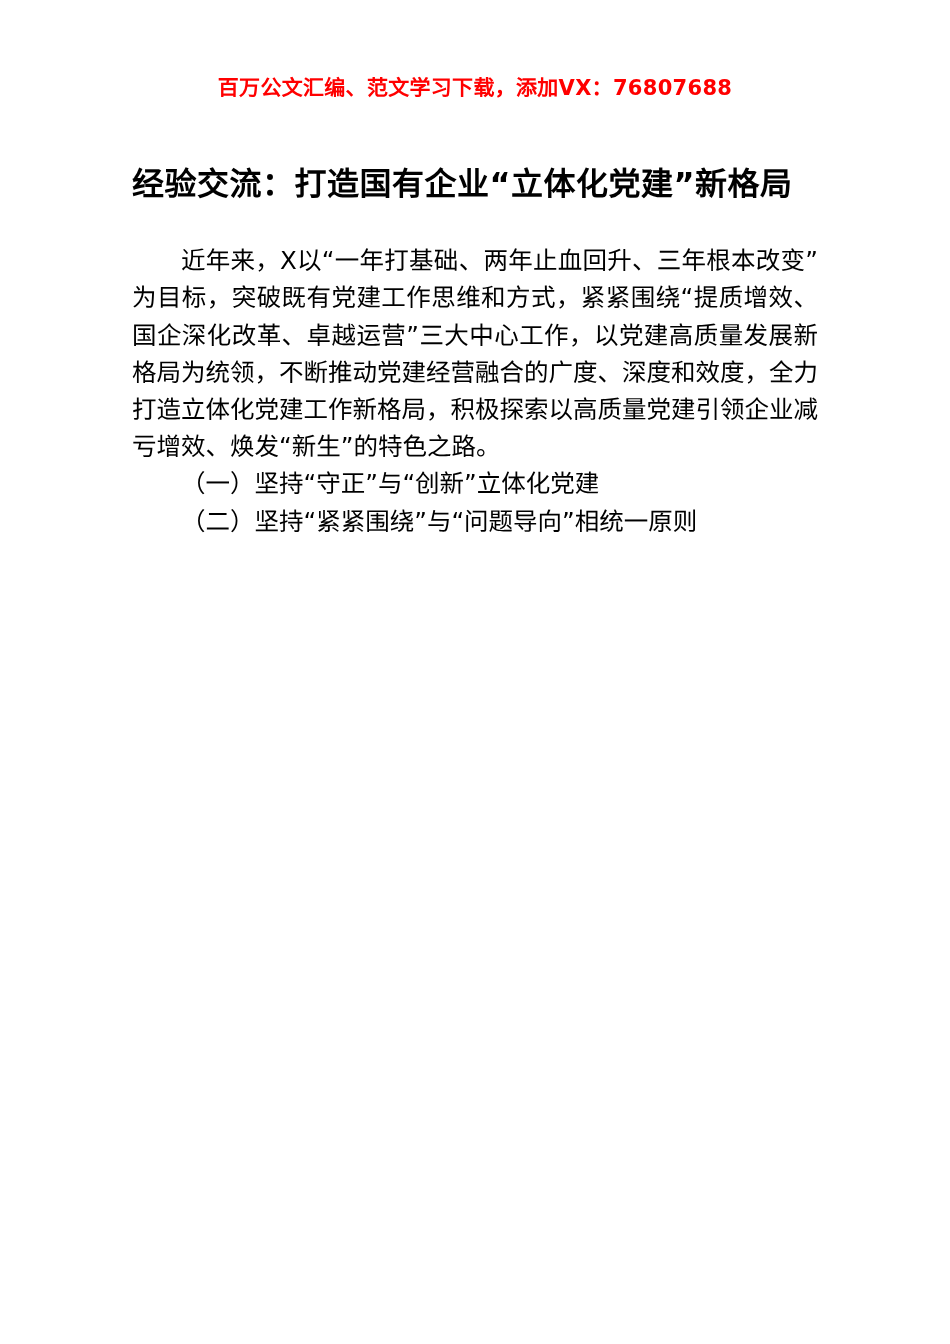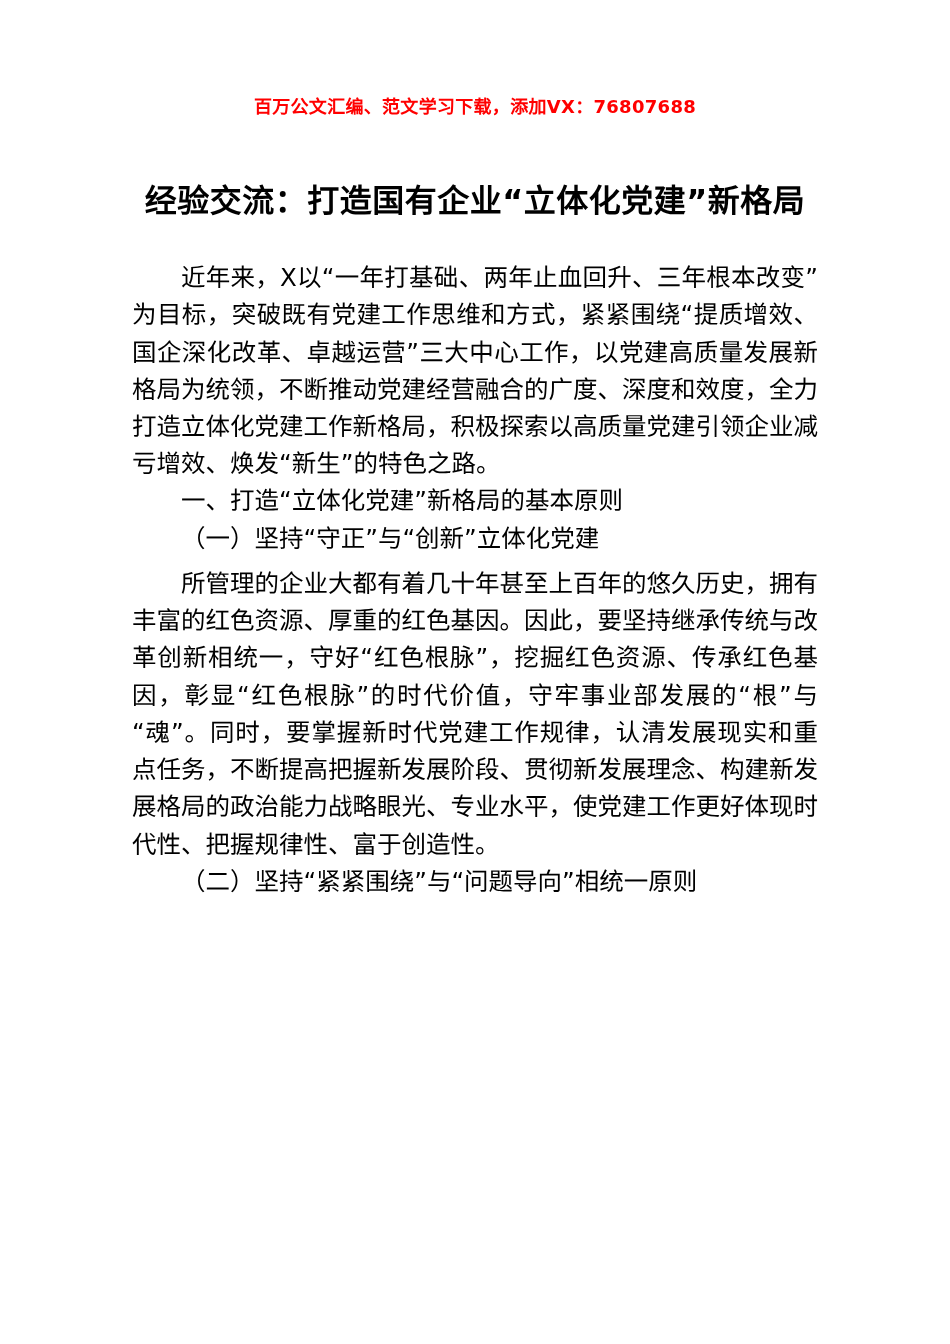--- a/index.html
+++ b/index.html
@@ -17,32 +17,32 @@
   }
   .page {
     position: relative;
     width: 950px;
     height: 1344px;
     background: #ffffff;
     box-sizing: border-box;
     padding: 0 132px;
   }
   .watermark {
-    margin-top: 92px;
+    margin-top: 71px;
     text-align: center;
     color: #ff0000;
     font-family: "DejaVu Sans", "Liberation Sans", sans-serif;
-    font-size: 18px;
+    font-size: 21px;
     font-weight: 700;
     letter-spacing: 0.3px;
     white-space: nowrap;
   }
   .doc-title {
     margin-top: 56px;
-    text-align: center;
+    text-align: left;
     font-family: "DejaVu Sans", "Liberation Sans", sans-serif;
     font-size: 32px;
     font-weight: 700;
     line-height: 1.72;
     letter-spacing: 0.5px;
   }
   .body-text {
     margin-top: 30px;
   }
   .para {
@@ -50,37 +50,34 @@
     font-size: 24.5px;
     line-height: 1.52;
     text-align: justify;
     text-justify: inter-ideograph;
     margin: 0;
     letter-spacing: 0px;
     white-space: pre-wrap;
   }
   .indent2 {
     text-indent: 2em;
-    margin-top: 8px;
   }
   .heading-para {
     text-indent: 2em;
     font-weight: 400;
   }
 </style>
 </head>
 <body>
 
 <div class="page">
 
   <div class="watermark">百万公文汇编、范文学习下载，添加VX：76807688</div>
 
   <h1 class="doc-title">经验交流：打造国有企业“立体化党建”新格局</h1>
 
   <div class="body-text">
     <p class="para indent2">近年来，X以“一年打基础、两年止血回升、三年根本改变”为目标，突破既有党建工作思维和方式，紧紧围绕“提质增效、国企深化改革、卓越运营”三大中心工作，以党建高质量发展新格局为统领，不断推动党建经营融合的广度、深度和效度，全力打造立体化党建工作新格局，积极探索以高质量党建引领企业减亏增效、焕发“新生”的特色之路。</p>
-    <p class="para heading-para">一、打造“立体化党建”新格局的基本原则</p>
     <p class="para heading-para">（一）坚持“守正”与“创新”立体化党建</p>
-    <p class="para indent2">所管理的企业大都有着几十年甚至上百年的悠久历史，拥有丰富的红色资源、厚重的红色基因。因此，要坚持继承传统与改革创新相统一，守好“红色根脉”，挖掘红色资源、传承红色基因，彰显“红色根脉”的时代价值，守牢事业部发展的“根”与“魂”。同时，要掌握新时代党建工作规律，认清发展现实和重点任务，不断提高把握新发展阶段、贯彻新发展理念、构建新发展格局的政治能力战略眼光、专业水平，使党建工作更好体现时代性、把握规律性、富于创造性。</p>
     <p class="para heading-para">（二）坚持“紧紧围绕”与“问题导向”相统一原则</p>
   </div>
 
 </div>
 
 </body></html>

